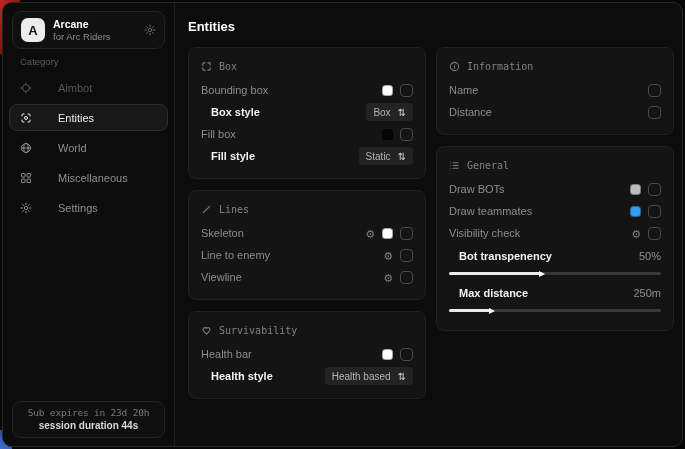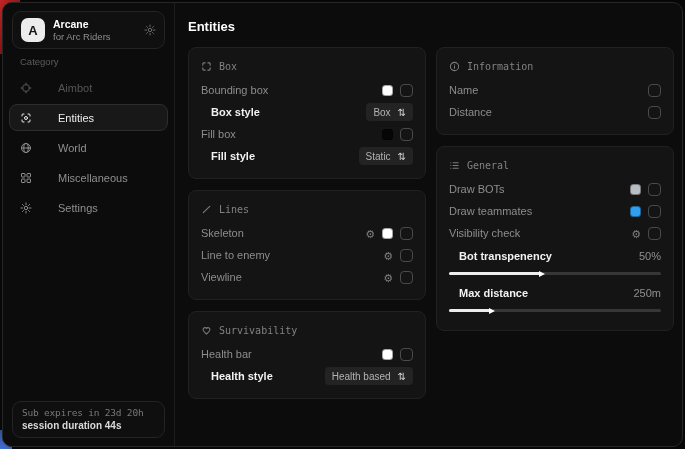--- a/index.html
+++ b/index.html
@@ -40,21 +40,21 @@
 
   .nav { display:flex; flex-direction:column; gap:3px; padding:0 6px; }
   .nav-item { height:27px; display:flex; align-items:center; gap:26px;
     padding:0 10px; border-radius:8px; font-size:11px; color:#8f8f8f;
     border:1px solid transparent; cursor:default; }
   .nav-item .nicon { display:flex; color:inherit; }
   .nav-item.dim { color:#565656; }
   .nav-item.active { background:#181818; border-color:#2d2d2d; color:#ededed; }
 
   .footer-card { margin:auto 9px 8px; padding:5px 9px 6px;
-    border:1px solid #242424; border-radius:9px; background:#0f0f0f; }
+    border:1px solid #242424; border-radius:9px; background:#0f0f0f;text-align:center; }
   .footer-line1 { font-family:"DejaVu Sans Mono",monospace; font-size:9.5px;
     color:#787878; letter-spacing:-0.2px; }
   .footer-line2 { font-size:10px; font-weight:bold; color:#d9d9d9; margin-top:2px; }
 
   
   .main { flex:1; padding:16px 11px 0 13px; }
   .page-title { font-size:13px; font-weight:bold; color:#ffffff; margin-bottom:13px; }
   .columns { display:flex; gap:10px; align-items:flex-start; }
   .col { width:238px; display:flex; flex-direction:column; gap:11px; }
 

